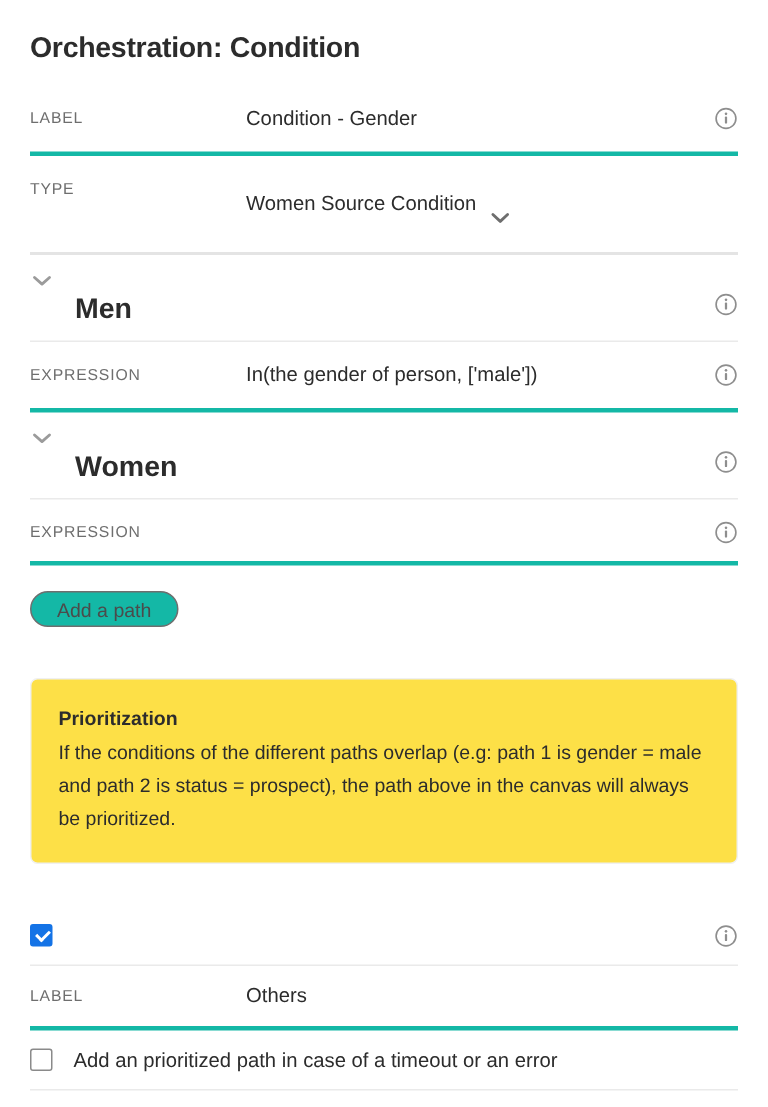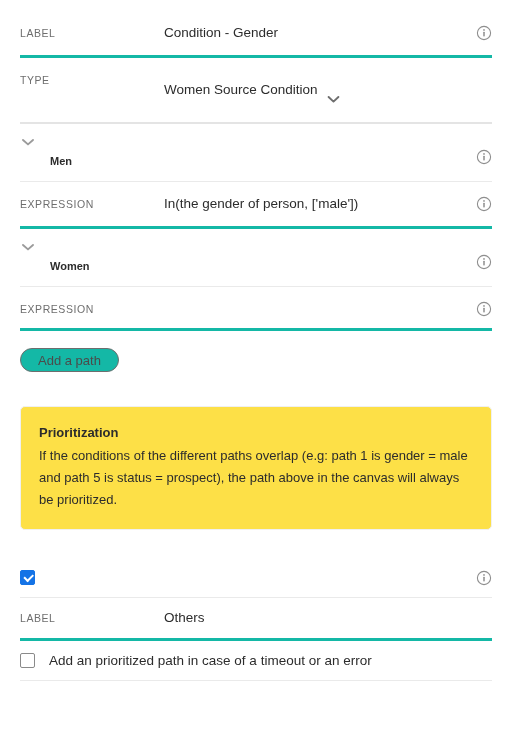--- a/index.html
+++ b/index.html
@@ -101,21 +101,21 @@
   }
   .path-caret {
     position: absolute;
     left: 1px;
     top: 9px;
     width: 14px;
     height: 10px;
   }
   .path-name {
     margin-left: 30px;
-    font-size: 11px;
+    font-size: 19px;
     font-weight: bold;
     color: #2c2c2c;
     line-height: 18px;
     padding-top: 20px;
   }
   .path-row .info-icon { top: 25px; }
 
   
   .add-path-wrap {
     padding: 17px 20px 0 20px;
@@ -199,20 +199,21 @@
     color: #2c2c2c;
     line-height: 19px;
   }
   .check-row .info-icon { top: 12px; }
 </style>
 </head>
 <body>
 
 <div class="panel">
 
+  <h1 class="page-title">Orchestration: Condition</h1>
 
   <div class="rows">
 
     <div class="row">
       <div class="row-key">LABEL</div>
       <div class="row-val">Condition -  Gender</div>
       <span class="info-icon">
         <svg width="16" height="16" viewBox="0 0 16 16" aria-hidden="true">
           <circle cx="8" cy="8" r="6.6" fill="none" stroke="#8e8e8e" stroke-width="1.1"></circle>
           <circle cx="8" cy="4.9" r="0.85" fill="#8e8e8e"></circle>
@@ -289,21 +290,21 @@
     </div>
   </div>
 
   <div class="add-path-wrap">
     <button class="add-path-btn">Add a path</button>
   </div>
 
   <div class="callout-wrap">
     <div class="callout">
       <div class="callout-title">Prioritization</div>
-      <div class="callout-body">If the conditions of the different paths overlap (e.g: path 1 is gender = male and path 5 is status = prospect), the path above in the canvas will always be prioritized.</div>
+      <div class="callout-body">If the conditions of the different paths overlap (e.g: path 1 is gender = male and path 2 is status = prospect), the path above in the canvas will always be prioritized.</div>
     </div>
   </div>
 
   <div class="check-rows">
 
     <div class="check-row">
       <span class="cbox checked"></span>
       <span class="info-icon">
         <svg width="16" height="16" viewBox="0 0 16 16" aria-hidden="true">
           <circle cx="8" cy="8" r="6.6" fill="none" stroke="#8e8e8e" stroke-width="1.1"></circle>

